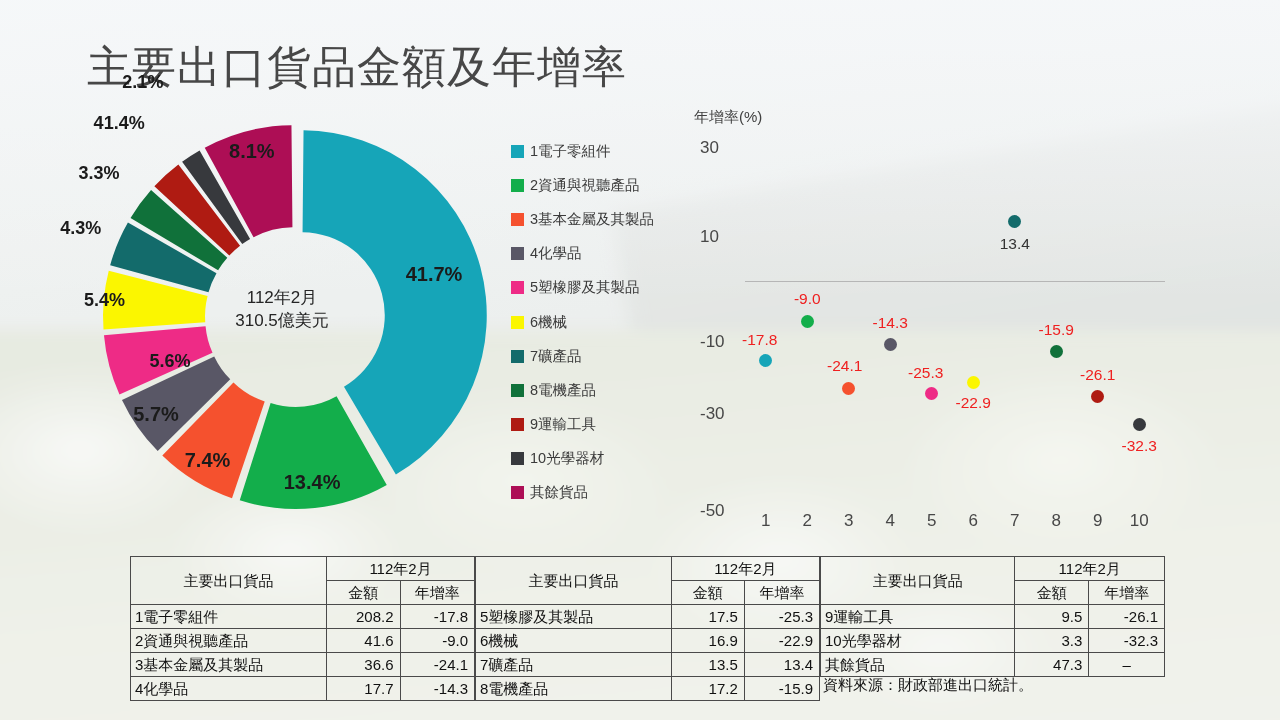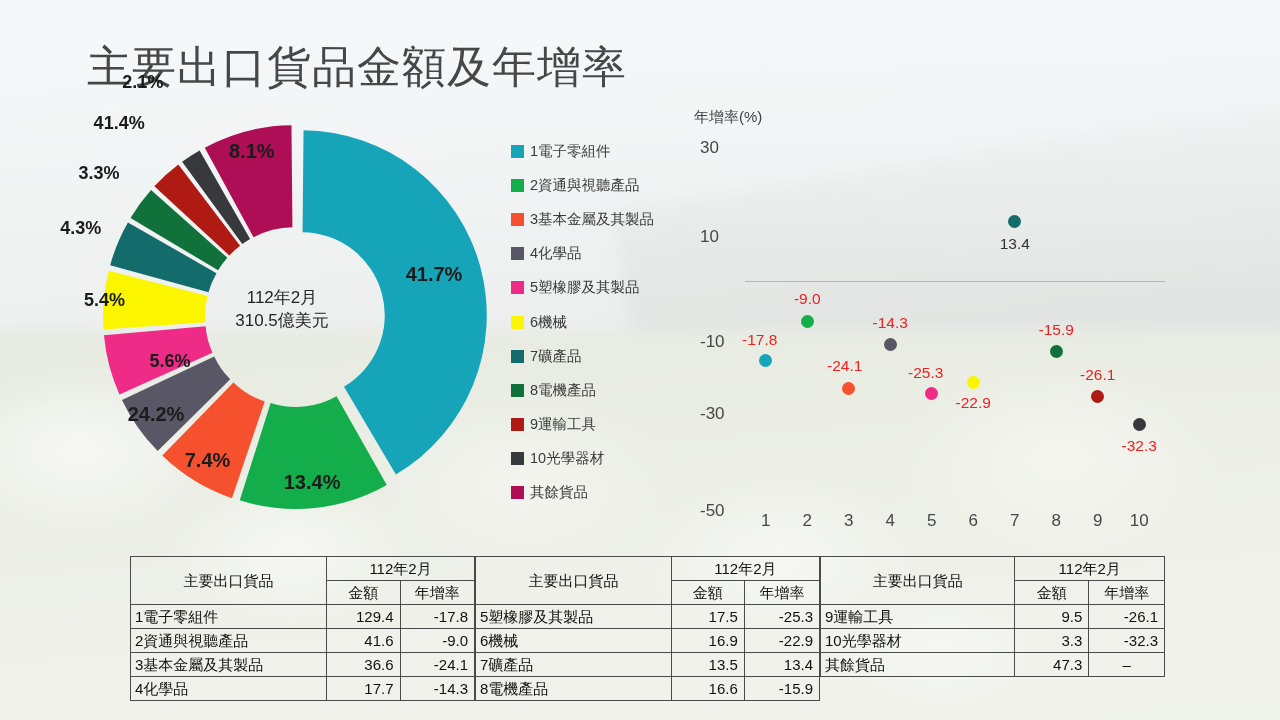--- a/index.html
+++ b/index.html
@@ -111,21 +111,21 @@
       <path d="M 92.1088242072632 49.708411159630685 A 185 185 0 0 1 109.59085887927597 38.395705556433256 L 160.09805686080156 127.01298915311645 A 83 83 0 0 0 152.25476562957422 132.08841923455097 Z" fill="#37393D"></path>
       <path d="M 114.73584641317491 35.76856194215398 A 185 185 0 0 1 201.46375617405405 13.233496070153137 L 202.44287084721884 115.22879662099612 A 83 83 0 0 0 163.53251133287847 125.33912347167758 Z" fill="#AD0E55"></path>
     </svg>
   <div id="donut-center">
     <div>112年2月</div>
     <div>310.5億美元</div>
   </div>
 <div class="slice-label" style="left: 344px; top: 162.129px; transform: translate(-50%, -50%);">41.7%</div>
     <div class="slice-label" style="left: 222.108px; top: 369.593px; transform: translate(-50%, -50%);">13.4%</div>
     <div class="slice-label" style="left: 117.55px; top: 347.882px; transform: translate(-50%, -50%);">7.4%</div>
-    <div class="slice-label" style="left: 66.0622px; top: 302.195px; transform: translate(-50%, -50%);">24.2%</div>
+    <div class="slice-label" style="left: 66.0622px; top: 302.195px; transform: translate(-50%, -50%);">5.7%</div>
     <div class="slice-label outside" style="left: 39px; top: 248.694px; transform: translate(-50%, -50%); margin-left: 41px;">5.6%</div>
     <div class="slice-label outside" style="left: 14.5643px; top: 187.921px; transform: translate(-50%, -50%);">5.4%</div>
     <div class="slice-label outside" style="left: -9.14307px; top: 116.004px; transform: translate(-50%, -50%); text-align: right;">4.3%</div>
     <div class="slice-label outside" style="left: 8.99326px; top: 61.3673px; transform: translate(-50%, -50%);">3.3%</div>
     <div class="slice-label outside" style="left: 29.1499px; top: 11.4567px; transform: translate(-50%, -50%);">41.4%</div>
     <div class="slice-label outside" style="left: 52.8821px; top: -30.0747px; transform: translate(-50%, -50%);">2.1%</div>
     <div class="slice-label" style="left: 161.845px; top: 38.915px; transform: translate(-50%, -50%);">8.1%</div>
   </div>
 
 <div id="legend">
@@ -224,21 +224,21 @@
             <th class="hdr" colspan="2">112年2月</th>
           </tr>
           <tr>
             <th class="hdr" style="width: 70px;">金額</th>
             <th class="hdr" style="width: 70px;">年增率</th>
           </tr>
         </thead>
         <tbody>
           <tr>
             <td class="name">1電子零組件</td>
-            <td class="num">129.4</td>
+            <td class="num">208.2</td>
             <td class="num">-17.8</td>
           </tr>
           <tr>
             <td class="name">2資通與視聽產品</td>
             <td class="num">41.6</td>
             <td class="num">-9.0</td>
           </tr>
           <tr>
             <td class="name">3基本金屬及其製品</td>
             <td class="num">36.6</td>
@@ -275,21 +275,21 @@
             <td class="num">16.9</td>
             <td class="num">-22.9</td>
           </tr>
           <tr>
             <td class="name">7礦產品</td>
             <td class="num">13.5</td>
             <td class="num">13.4</td>
           </tr>
           <tr>
             <td class="name">8電機產品</td>
-            <td class="num">16.6</td>
+            <td class="num">17.2</td>
             <td class="num">-15.9</td>
           </tr>
         </tbody>
       </table>
     </div>
     <div class="blk">
       <table class="tbl">
         <thead>
           <tr>
             <th class="hdr" rowspan="2" style="width: 200px;">主要出口貨品</th>
@@ -311,14 +311,15 @@
             <td class="num">3.3</td>
             <td class="num">-32.3</td>
           </tr>
           <tr>
             <td class="name">其餘貨品</td>
             <td class="num">47.3</td>
             <td class="dash">–</td>
           </tr>
         </tbody>
       </table>
+      <div class="src">資料來源：財政部進出口統計。</div>
     </div>
   </div>
 
 </body></html>

